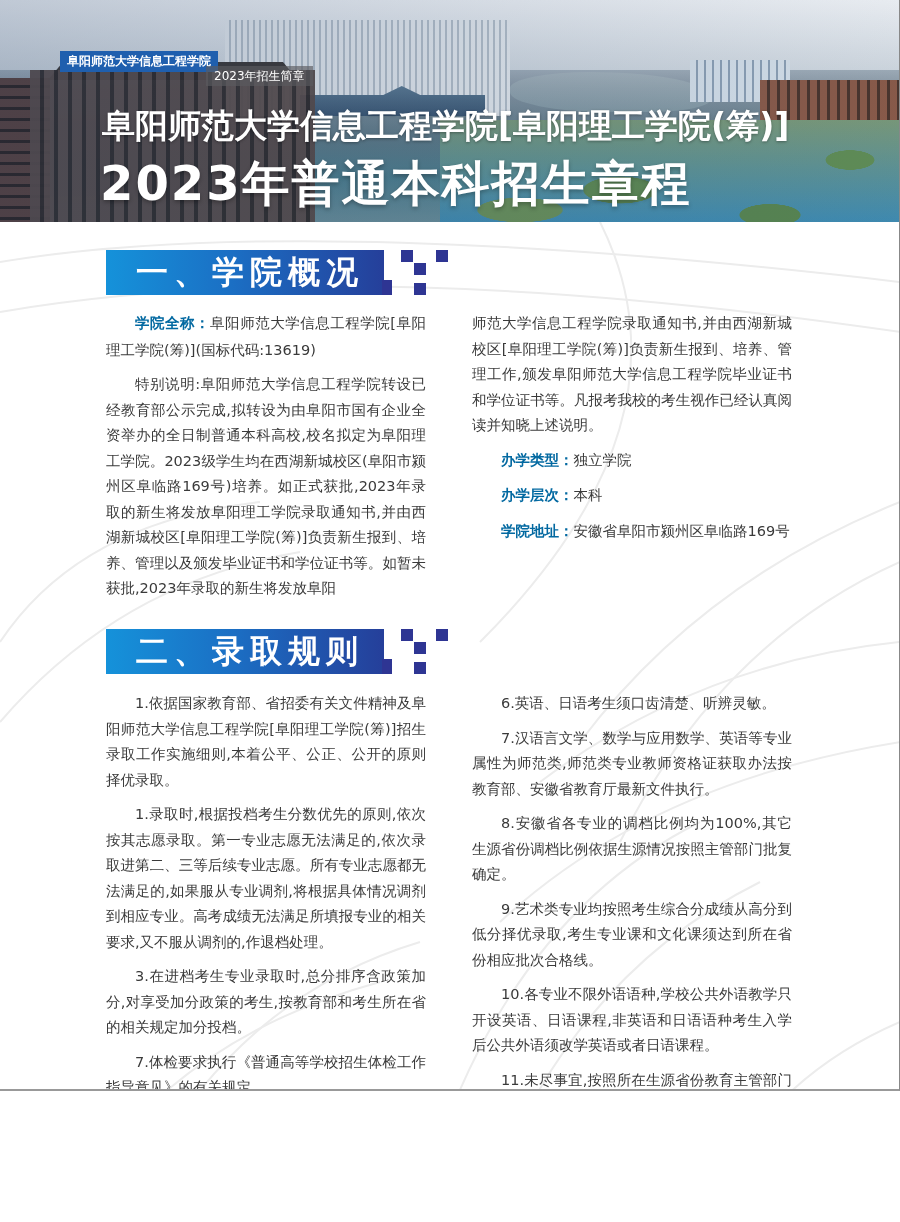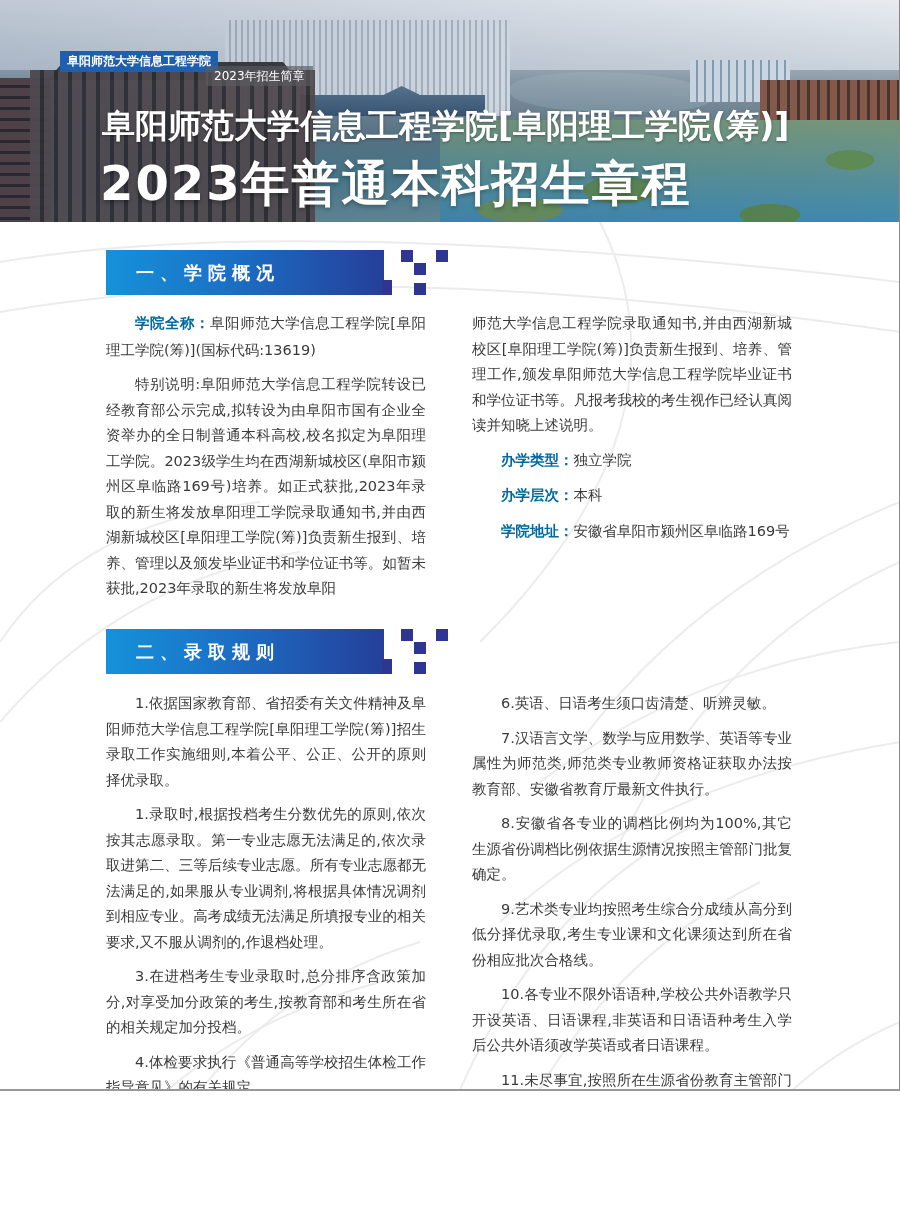--- a/index.html
+++ b/index.html
@@ -35,21 +35,21 @@
 
   .tag-school { position: absolute; left: 60px; top: 51px; height: 21px; padding: 0 7px; background: #1f5fae; color: #fff; font-size: 12px; line-height: 21px; font-weight: bold; z-index: 3; }
   .tag-year { position: absolute; left: 206px; top: 58px; height: 20px; padding: 0 8px; background: rgba(90,90,95,.65); color: #fff; font-size: 12px; line-height: 20px; z-index: 3; margin-top: 8px; }
 
   .title1 { position: absolute; left: 102px; top: 104px; color: #fff; font-size: 33px; font-weight: bold; letter-spacing: 0px; z-index: 3; text-shadow: 0 1px 3px rgba(0,0,0,.35); white-space: nowrap; }
   .title2 { position: absolute; left: 100px; top: 152px; color: #fff; font-size: 48px; font-weight: bold; letter-spacing: 2px; z-index: 3; text-shadow: 0 2px 4px rgba(0,0,0,.3); white-space: nowrap; }
 
   
   .sec-head { position: absolute; left: 106px; height: 45px; width: 278px; z-index: 2;
     background: linear-gradient(90deg, #1592da 0%, #1b6fc4 45%, #253f9a 100%); }
-  .sec-head .label { position: absolute; left: 30px; top: 0; line-height: 45px; color: #fff; font-size: 18px; font-weight: bold; letter-spacing: 6px; white-space: nowrap; }
+  .sec-head .label { position: absolute; left: 30px; top: 0; line-height: 45px; color: #fff; font-size: 32px; font-weight: bold; letter-spacing: 6px; white-space: nowrap; }
   .sec-deco { position: absolute; width: 70px; height: 45px; z-index: 2; }
   .sec-deco span { position: absolute; width: 12px; height: 12px; background: #2e3593; }
 
   
   .col { position: absolute; z-index: 2; width: 320px; font-size: 14.5px; line-height: 25.5px; color: #3a3a3a; text-align: justify; }
   .col p { text-indent: 2em; margin-bottom: 9px; }
   .col p.noindent { text-indent: 0; }
   .col b { font-weight: bold; color: #0369a1; font-family: Liberation Mono, monospace; }
 
   .page-num { position: absolute; left: 0; top: 1164px; width: 62px; height: 19px; background: #1a3f9c; color: #e5e5e5; font-size: 14px; line-height: 19px; text-align: right; padding-right: 4px; z-index: 3; }
@@ -131,21 +131,21 @@
     <span style="left:17px; top:0;"></span>
     <span style="left:30px; top:13px;"></span>
     <span style="left:30px; top:33px;"></span>
     <span style="left:52px; top:0;"></span>
   </div>
 
   <div class="col" style="left:106px; top:691px;">
     <p>1.依据国家教育部、省招委有关文件精神及阜阳师范大学信息工程学院[阜阳理工学院(筹)]招生录取工作实施细则,本着公平、公正、公开的原则择优录取。</p>
     <p>1.录取时,根据投档考生分数优先的原则,依次按其志愿录取。第一专业志愿无法满足的,依次录取进第二、三等后续专业志愿。所有专业志愿都无法满足的,如果服从专业调剂,将根据具体情况调剂到相应专业。高考成绩无法满足所填报专业的相关要求,又不服从调剂的,作退档处理。</p>
     <p>3.在进档考生专业录取时,总分排序含政策加分,对享受加分政策的考生,按教育部和考生所在省的相关规定加分投档。</p>
-    <p>4.体检要求执行《普通高等学校招生体检工作指导意见》的有关规定。</p>
+    <p>7.体检要求执行《普通高等学校招生体检工作指导意见》的有关规定。</p>
     <p>5.英语专业仅限英语语种的考生报考,报考英语专业须具有口试成绩。</p>
   </div>
 
   <div class="col" style="left:472px; top:691px;">
     <p>6.英语、日语考生须口齿清楚、听辨灵敏。</p>
     <p>7.汉语言文学、数学与应用数学、英语等专业属性为师范类,师范类专业教师资格证获取办法按教育部、安徽省教育厅最新文件执行。</p>
     <p>8.安徽省各专业的调档比例均为100%,其它生源省份调档比例依据生源情况按照主管部门批复确定。</p>
     <p>9.艺术类专业均按照考生综合分成绩从高分到低分择优录取,考生专业课和文化课须达到所在省份相应批次合格线。</p>
     <p>10.各专业不限外语语种,学校公共外语教学只开设英语、日语课程,非英语和日语语种考生入学后公共外语须改学英语或者日语课程。</p>
     <p>11.未尽事宜,按照所在生源省份教育主管部门规定执行。</p>

